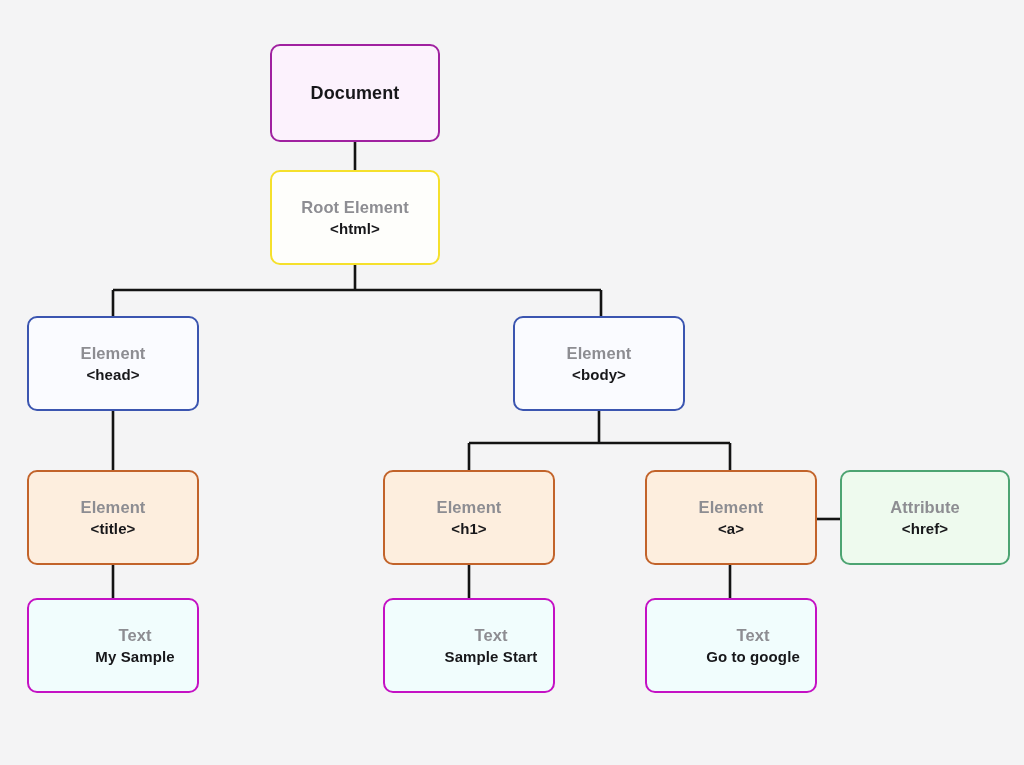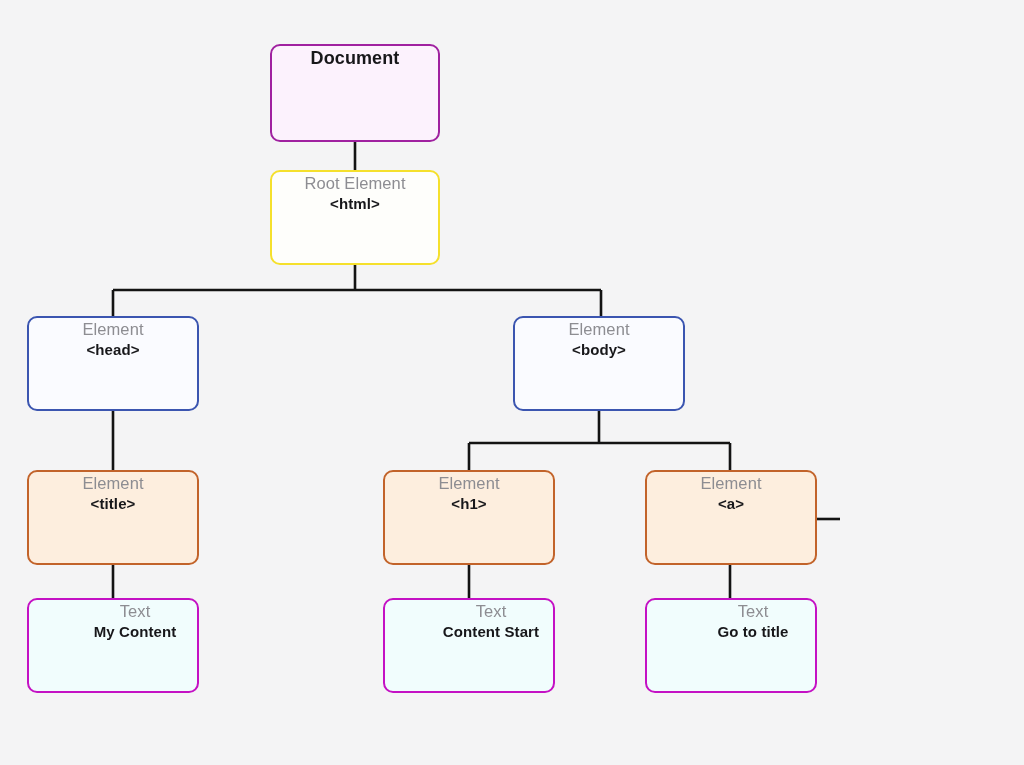--- a/index.html
+++ b/index.html
@@ -27,27 +27,27 @@
   }
   .node {
     position: absolute;
     box-sizing: border-box;
     border-radius: 10px;
     border-style: solid;
     border-width: 2.5px;
     display: flex;
     flex-direction: column;
     align-items: center;
-    justify-content: flex-start;
+    justify-content: center;
     text-align: center;
     z-index: 2;
   }
   .node .kind {
     font-size: 16.5px;
-    font-weight: 400;
+    font-weight: 700;
     color: #8d8d92;
     line-height: 1.35;
     letter-spacing: 0.1px;
   }
   .node .tag {
     font-size: 15px;
     font-weight: bold;
     color: #17171a;
     line-height: 1.35;
     letter-spacing: 0.1px;
@@ -99,25 +99,29 @@
       <div class="tag">&lt;title&gt;</div>
     </div>
     <div class="node t-elementb" style="left: 383px; top: 470px; width: 172px; height: 95px; border-color: rgb(194, 99, 42); background-color: rgb(253, 238, 222);">
       <div class="kind">Element</div>
       <div class="tag">&lt;h1&gt;</div>
     </div>
     <div class="node t-elementb" style="left: 645px; top: 470px; width: 172px; height: 95px; border-color: rgb(194, 99, 42); background-color: rgb(253, 238, 222);">
       <div class="kind">Element</div>
       <div class="tag">&lt;a&gt;</div>
     </div>
+    <div class="node t-attr" style="left: 840px; top: 470px; width: 170px; height: 95px; border-color: rgb(77, 164, 114); background-color: rgb(238, 250, 238);">
+      <div class="kind">Attribute</div>
+      <div class="tag">&lt;href&gt;</div>
+    </div>
     <div class="node t-text" style="left: 27px; top: 598px; width: 172px; height: 95px; border-color: rgb(196, 17, 196); background-color: rgb(241, 253, 253);">
       <div class="kind">Text</div>
-      <div class="tag">My Content</div>
+      <div class="tag">My Sample</div>
     </div>
     <div class="node t-text" style="left: 383px; top: 598px; width: 172px; height: 95px; border-color: rgb(196, 17, 196); background-color: rgb(241, 253, 253);">
       <div class="kind">Text</div>
-      <div class="tag">Content Start</div>
+      <div class="tag">Sample Start</div>
     </div>
     <div class="node t-text" style="left: 645px; top: 598px; width: 172px; height: 95px; border-color: rgb(196, 17, 196); background-color: rgb(241, 253, 253);">
       <div class="kind">Text</div>
-      <div class="tag">Go to title</div>
+      <div class="tag">Go to google</div>
     </div>
   </div>
 
 </body></html>

